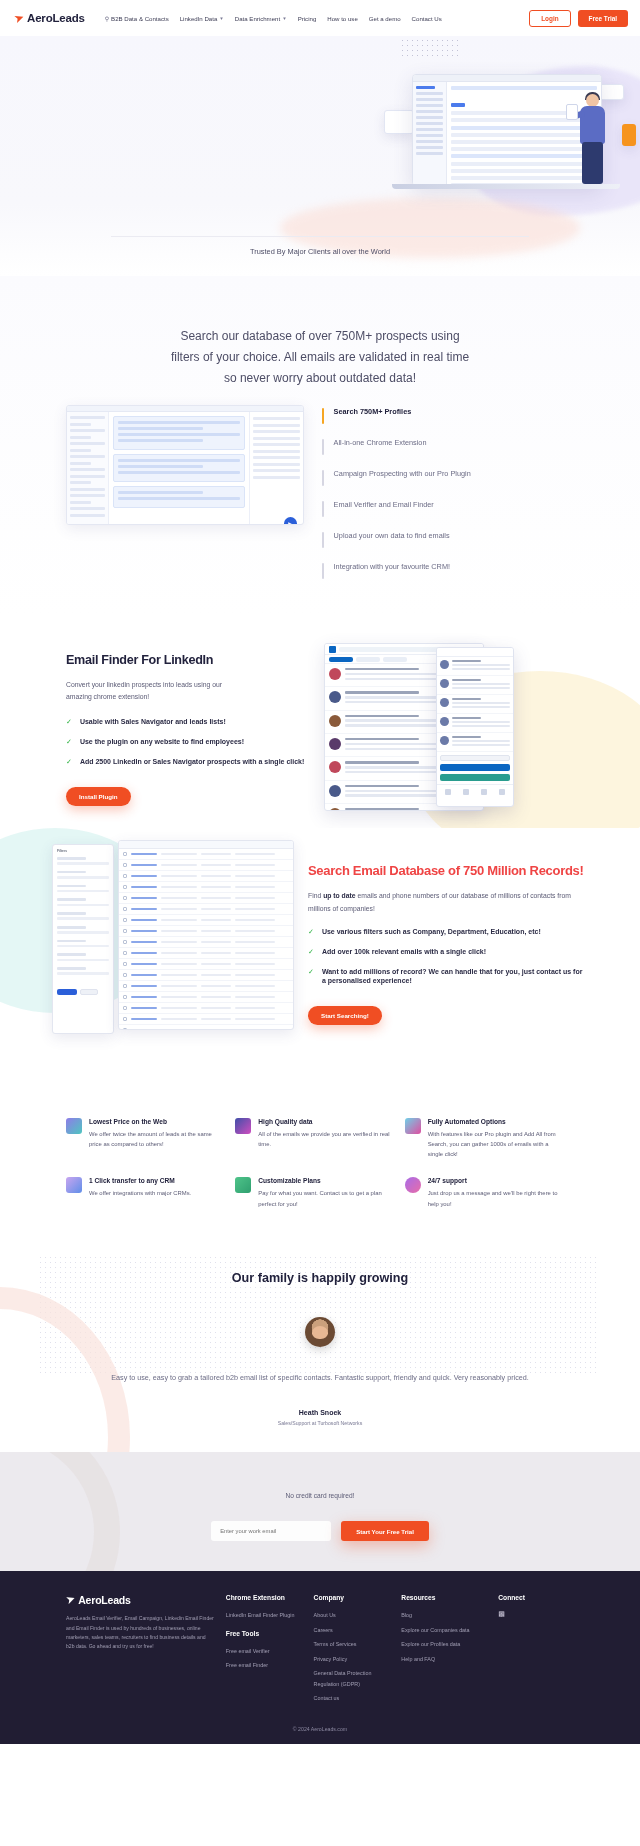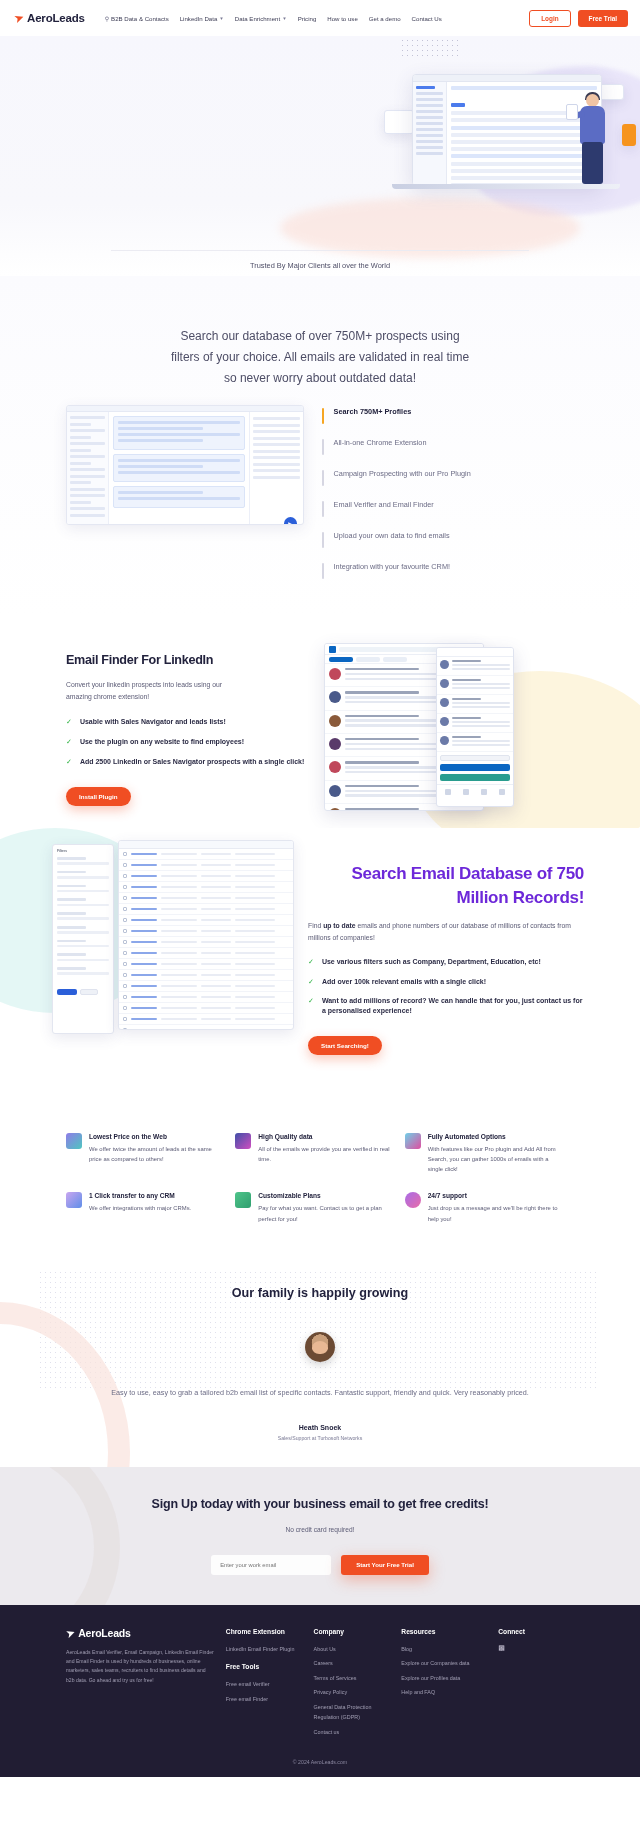--- a/index.html
+++ b/index.html
@@ -244,21 +244,21 @@
     position:absolute; left:72px; top:0px; width:176px; height:190px; background:#fff;
     border:1px solid #e3e6f0; border-radius:3px; box-shadow:0 4px 14px rgba(70,70,130,.12); overflow:hidden;
   }
   .dbt-head{height:8px;background:#f7f9fd;border-bottom:1px solid #e8ebf3;}
   .dbt-row{display:flex;gap:4px;align-items:center;padding:3px 4px;border-bottom:1px solid #f2f4f9;}
   .dbt-cb{width:4px;height:4px;border:1px solid #b9c2d6;border-radius:1px;flex:none;}
   .dbt-c{height:2.4px;background:#e9ecf4;border-radius:1px;}
   .dbt-c.a{width:26px;background:#2b5fd9;opacity:.55;}
   .dbt-c.b{width:36px;} .dbt-c.c{width:30px;} .dbt-c.d{width:40px;}
   .db-right { flex:1; padding-top: 22px; }
-  .db-title{font-size:17px;font-weight:700;color:#6d28d9;line-height:1.42;letter-spacing:-.3px;text-align:right;}
+  .db-title{font-size:13px;font-weight:700;color:#ef4444;line-height:1.42;letter-spacing:-.3px;}
   .db-sub{margin-top:10px;font-size:6.8px;line-height:1.8;color:#5b5b75;}
   .db-sub b{color:#2b2b45;}
   .db-checks{margin-top:12px;}
   .btn-search{
     margin-top:10px;background:#f04e23;color:#fff;border:none;border-radius:12px;
     font-size:6.2px;font-weight:600;padding:6px 13px;cursor:pointer;
     box-shadow:0 4px 12px rgba(240,78,35,.32);
   }
 
   
@@ -421,21 +421,21 @@
       <div class="person">
         <div class="p-hair"></div>
           <div class="p-head"></div>
         <div class="p-body"></div>
           <div class="p-legs"></div>
         <div class="p-arm"></div>
           <div class="p-tab"></div>
       </div>
     </div>
 
-    <div class="trusted-wrap" style="position:absolute;left:0;right:0;bottom:6px;">
+    <div class="trusted-wrap" style="position:absolute;left:0;right:0;bottom:20px;">
       <div class="trusted-line"></div>
       <div class="trusted-txt">Trusted By Major Clients all over the World</div>
     </div>
   </div>
 
   <div class="features">
     <div class="feat-desc">Search our database of over 750M+ prospects using filters of your choice. All emails are validated in real time so never worry about outdated data!</div>
     <div class="feat-row">
       <div class="feat-shot">
         <div class="fs-top"></div>
@@ -912,21 +912,20 @@
     <div class="grow-arc"></div>
     <div class="grow-title">Our family is happily growing</div>
     <div class="avatar"></div>
     <div class="quote">Easy to use, easy to grab a tailored b2b email list of specific contacts. Fantastic support, friendly and quick. Very reasonably priced.</div>
     <div class="q-name">Heath Snoek</div>
     <div class="q-role">Sales/Support at Turbosoft Networks</div>
   </div>
 
   <div class="signup">
     <div class="signup-arc"></div>
-    <div class="signup-title">Sign Up today with your business email to get free credits!</div>
     <div class="signup-note">No credit card required!</div>
     <div class="signup-form">
       <input class="signup-input" placeholder="Enter your work email" style="">
       <button class="signup-btn">Start Your Free Trial</button>
     </div>
   </div>
 
   <div class="footer">
     <div class="f-inner">
       <div class="f-about">

